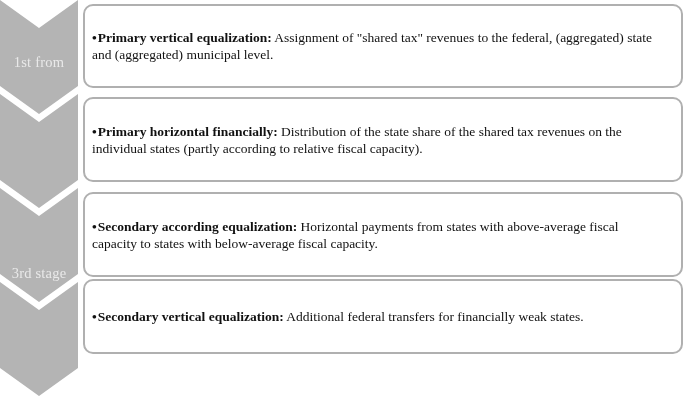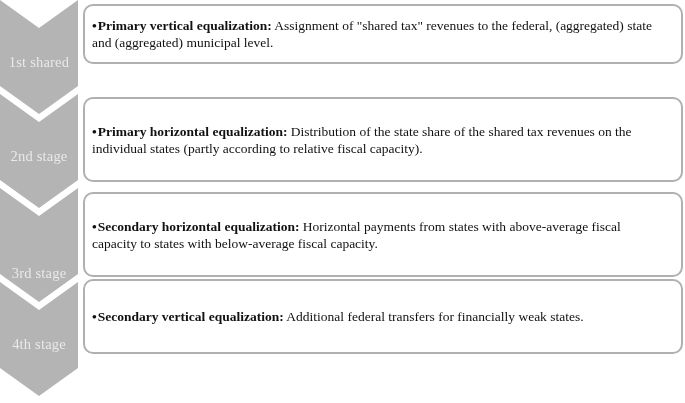--- a/index.html
+++ b/index.html
@@ -22,21 +22,21 @@
   .stage-label.s3{top:335px;}
   .stage-box{
     position:absolute;left:83px;width:600px;
     box-sizing:border-box;
     background:#ffffff;
     border:2px solid #b0b0b0;
     border-radius:10px;
     display:flex;align-items:center;
     padding:0 16px 0 7px;
   }
-  .stage-box.s0{top:4px;height:60px;}
+  .stage-box.s0{top:4px;height:84px;}
   .stage-box.s1{top:97px;height:85px;}
   .stage-box.s2{top:192px;height:85px;}
   .stage-box.s3{top:279px;height:75px;}
   .stage-text{
     margin:0;font-size:13.5px;line-height:17px;color:#111111;
   }
   .stage-text b{font-weight:bold;}
   .bullet{font-weight:bold;padding-right:1px;}
 </style>
 </head>
@@ -44,34 +44,32 @@
 
 <div class="canvas">
 
   <svg class="chevron-svg" width="78" height="403" viewBox="0 0 78 403" aria-hidden="true">
     <polygon fill="#b4b4b4" points="0,0 39,28 78,0 78,86 39,114 0,86"></polygon>
     <polygon fill="#b4b4b4" points="0,94 39,122 78,94 78,180 39,208 0,180"></polygon>
     <polygon fill="#b4b4b4" points="0,188 39,216 78,188 78,274 39,302 0,274"></polygon>
     <polygon fill="#b4b4b4" points="0,282 39,310 78,282 78,368 39,396 0,368"></polygon>
   </svg>
 
-  <div class="stage-label s0">1st shared</div>
-  <div class="stage-label s1">2nd stage</div>
+  <div class="stage-label s0">1st from</div>
   <div class="stage-label s2">3rd stage</div>
-  <div class="stage-label s3">4th stage</div>
 
   <div class="stage-box s0">
     <p class="stage-text"><span class="bullet">•</span><b>Primary vertical equalization:</b> <span>Assignment of "shared tax" revenues to the federal, (aggregated) state and (aggregated) municipal level.</span></p>
   </div>
 
   <div class="stage-box s1">
-    <p class="stage-text"><span class="bullet">•</span><b>Primary horizontal equalization:</b> <span>Distribution of the state share of the shared tax revenues on the individual states (partly according to relative fiscal capacity).</span></p>
+    <p class="stage-text"><span class="bullet">•</span><b>Primary horizontal financially:</b> <span>Distribution of the state share of the shared tax revenues on the individual states (partly according to relative fiscal capacity).</span></p>
   </div>
 
   <div class="stage-box s2">
-    <p class="stage-text"><span class="bullet">•</span><b>Secondary horizontal equalization:</b> <span>Horizontal payments from states with above-average fiscal capacity to states with below-average fiscal capacity.</span></p>
+    <p class="stage-text"><span class="bullet">•</span><b>Secondary according equalization:</b> <span>Horizontal payments from states with above-average fiscal capacity to states with below-average fiscal capacity.</span></p>
   </div>
 
   <div class="stage-box s3">
     <p class="stage-text"><span class="bullet">•</span><b>Secondary vertical equalization:</b> <span>Additional federal transfers for financially weak states.</span></p>
   </div>
 
 </div>
 
 </body></html>

